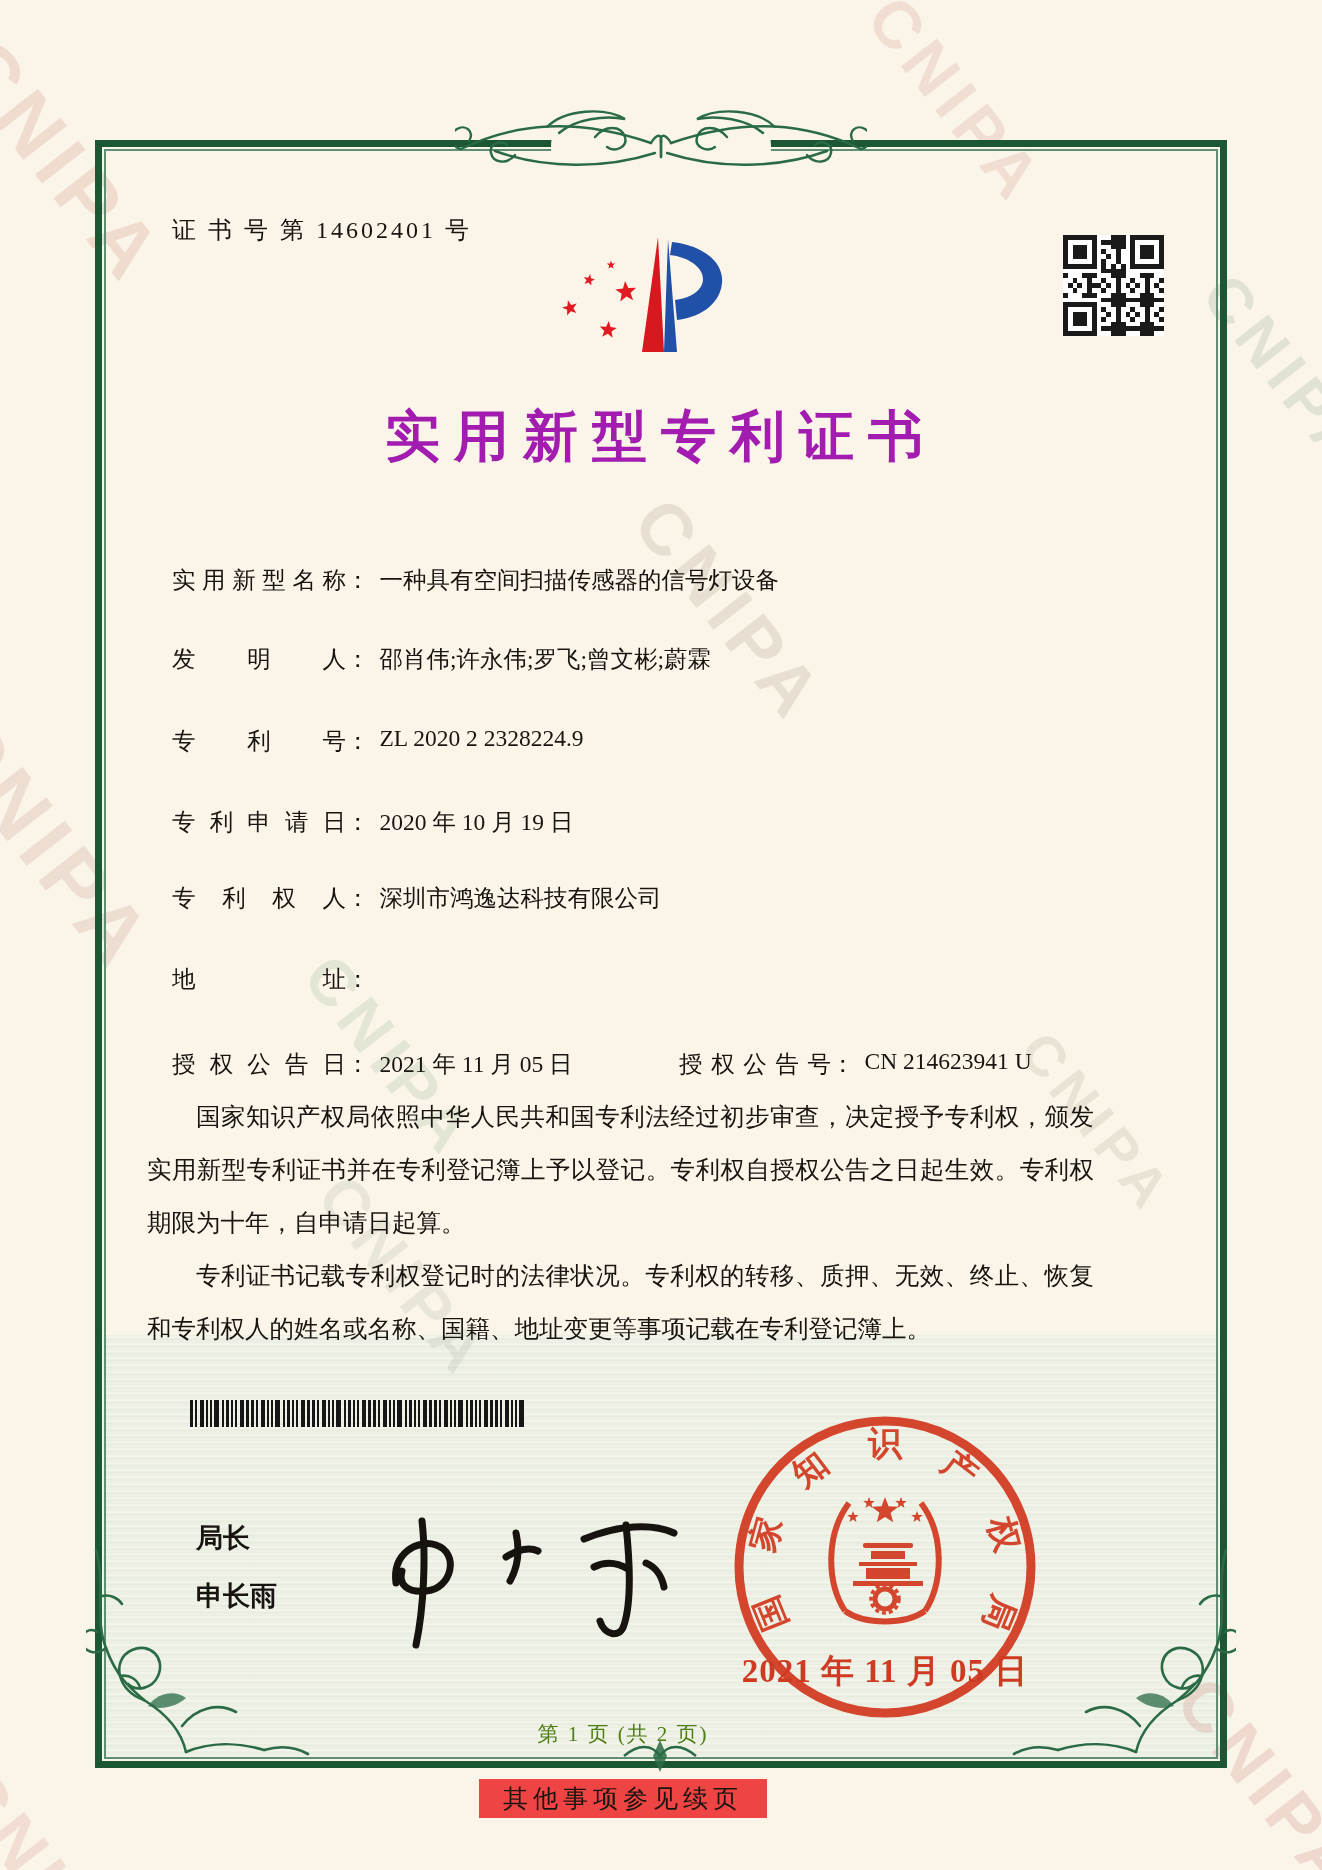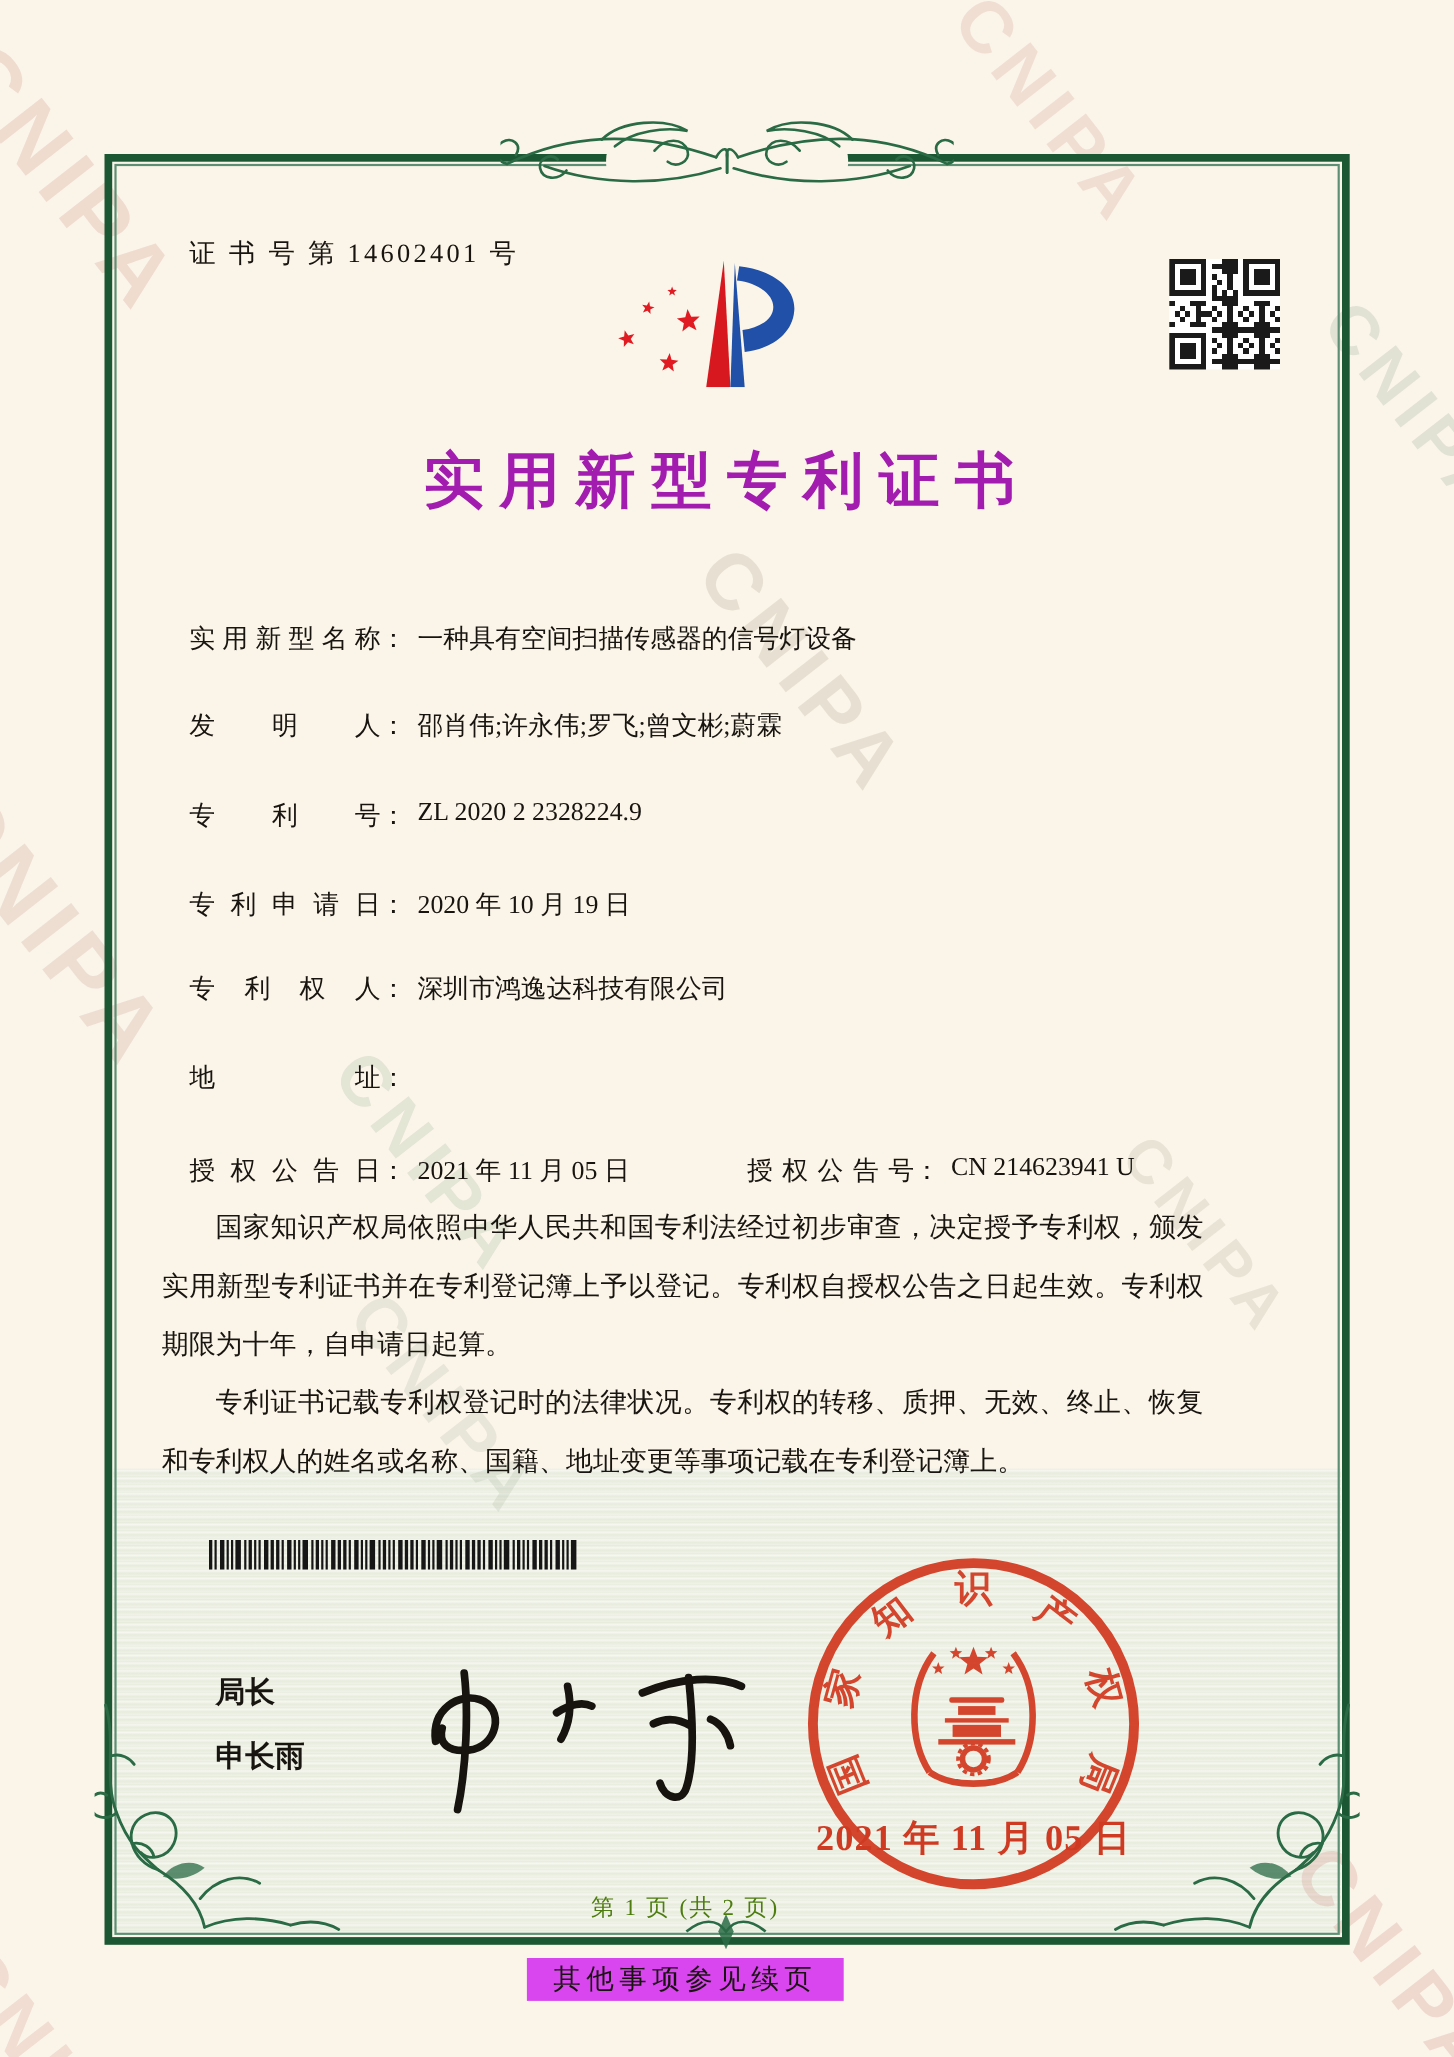--- a/index.html
+++ b/index.html
@@ -33,21 +33,21 @@
   .paras p{margin:0;text-indent:2em;}
   .sig-title{left:196px;top:1520px;font-size:27px;font-weight:600;
              font-family:"Liberation Sans","DejaVu Sans",sans-serif;}
   .sig-name{left:196px;top:1578px;font-size:27px;font-weight:600;
             font-family:"Liberation Sans","DejaVu Sans",sans-serif;}
   .seal-date{left:723px;top:1649px;width:324px;text-align:center;font-size:33px;color:#cf3a22;
              letter-spacing:1px;z-index:5;font-weight:600;}
   .footer-page{left:95px;top:1720px;width:1056px;text-align:center;font-size:21px;color:#4d7c0f;
                letter-spacing:2px;z-index:3;}
   .cont-note{left:0;top:1782px;width:1246px;text-align:center;font-size:25px;letter-spacing:5px;z-index:3;}
-  .cont-note span{background:#d946ef;padding:6px 24px;}
+  .cont-note span{background:#ef4444;padding:6px 24px;}
   svg{display:block;}
 </style>
 </head>
 <body>
 
 <div class="page">
 
   <div class="wm" style="left:-28px;top:10px;font-size:80px;color:rgba(214,158,148,0.30);">CNIPA</div>
   <div class="wm" style="left:882px;top:-28px;font-size:66px;color:rgba(214,158,148,0.26);">CNIPA</div>
   <div class="wm" style="left:1216px;top:252px;font-size:62px;color:rgba(150,172,150,0.26);">CNIPA</div>

